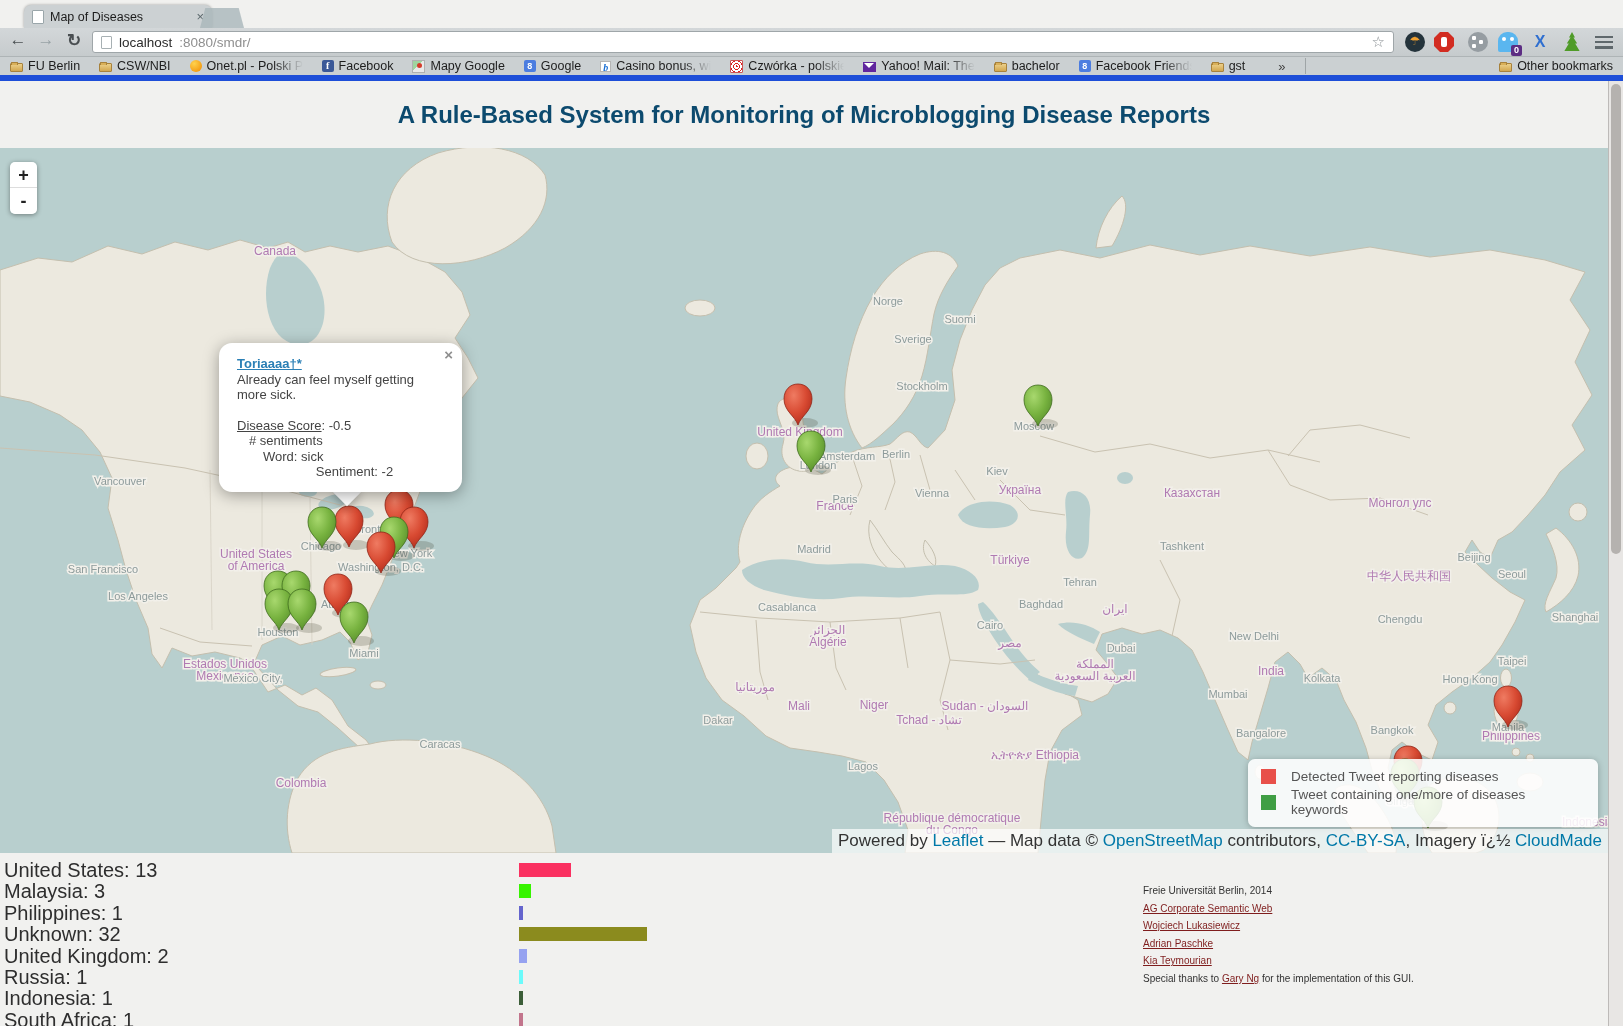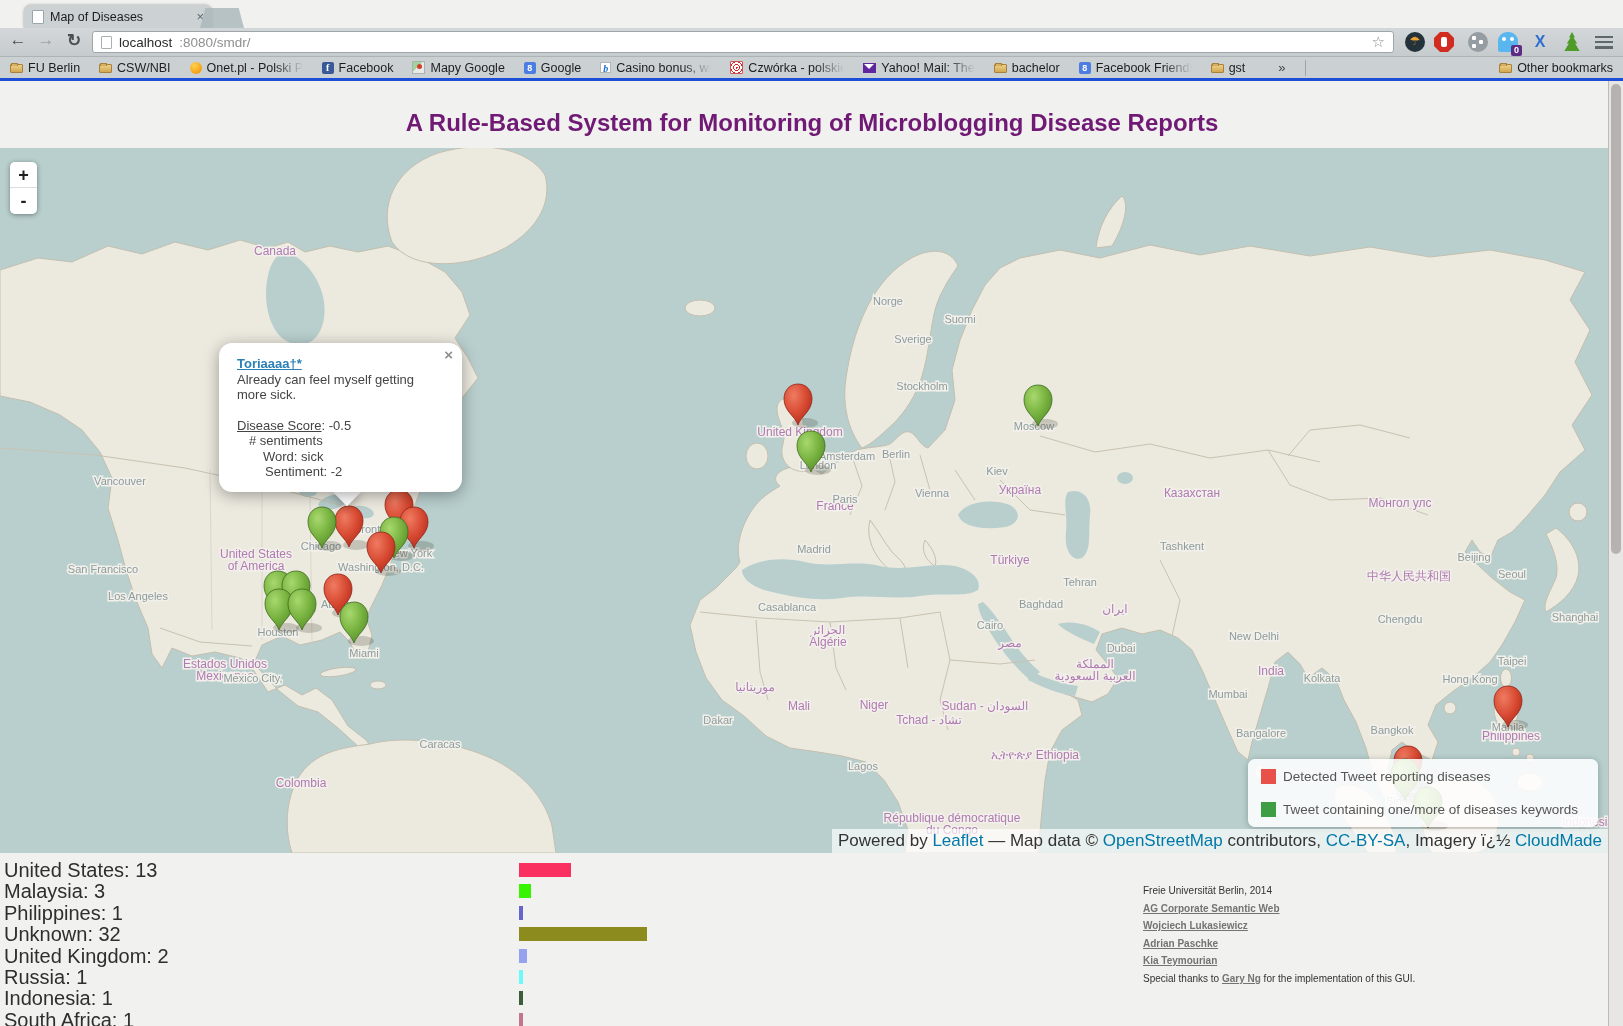--- a/index.html
+++ b/index.html
@@ -46,21 +46,21 @@
   .ei-ghost::before{content:"";position:absolute;left:4px;top:5px;width:4px;height:4px;border-radius:50%;
     background:#fff;box-shadow:8px 0 0 #fff;}
   .ei-ghost .badge{position:absolute;right:-4px;bottom:-4px;background:#5c2d83;color:#fff;
     font:bold 9px/11px "Liberation Sans",sans-serif;padding:0 3px;border-radius:2px;}
   .ei-x{color:#2f6fd0;font:bold 16px/20px "Liberation Sans",sans-serif;text-align:center;}
   .ei-tree{background:#4f9b28;clip-path:polygon(50% 0,65% 28%,57% 28%,76% 58%,66% 58%,88% 95%,12% 95%,34% 58%,24% 58%,43% 28%,35% 28%);}
   .ei-menu{height:13px;background:linear-gradient(#5f686c 0 2.5px,transparent 2.5px 5px,
     #5f686c 5px 7.5px,transparent 7.5px 10px,#5f686c 10px 13px);top:8px;width:18px;}
   
   #bmbar{position:absolute;left:0;top:57px;width:1623px;height:24px;background:#cbd0d2;
-    border-bottom:3px solid #1d4ed8;box-sizing:border-box;display:flex;align-items:center;
+    border-bottom:6px solid #1d4ed8;box-sizing:border-box;display:flex;align-items:center;
     padding:0 10px;gap:19px;font-size:12.5px;color:#1d1d1d;white-space:nowrap;}
   .bm{display:flex;align-items:center;gap:5px;}
   .bm .lbl.fade{max-width:96px;overflow:hidden;-webkit-mask-image:linear-gradient(90deg,#000 70%,transparent 100%);
     mask-image:linear-gradient(90deg,#000 70%,transparent 100%);}
   .bmi{width:13px;height:12px;display:inline-block;position:relative;flex:none;}
   .ic-folder{width:13px;height:9px;margin-top:2px;background:linear-gradient(#ecd08b,#d3a74f);
     border:1px solid #a8823c;border-radius:1px;box-sizing:border-box;}
   .ic-folder::before{content:"";position:absolute;top:-2px;left:0;width:5px;height:2px;background:#d9b05a;
     border:1px solid #a8823c;border-bottom:none;border-radius:1px 1px 0 0;}
   .ic-onet{width:12px;height:12px;border-radius:50%;background:radial-gradient(circle at 35% 30%,#ffd24d,#f08a00);}
@@ -74,60 +74,60 @@
     background:repeating-radial-gradient(circle at 50% 50%,#d22 0 1px,#fff 1px 2.6px);}
   .ic-yahoo{width:13px;height:10px;margin-top:1px;background:#60269e;}
   .ic-yahoo::before{content:"";position:absolute;left:1px;top:1px;border-left:5.5px solid transparent;
     border-right:5.5px solid transparent;border-top:5px solid #fff;}
   .ic-maps{width:11px;height:11px;background:linear-gradient(135deg,#9fd49f 0 45%,#e9e9e9 45%);border:1px solid #b0b0b0;}
   .ic-maps::before{content:"";position:absolute;left:3.5px;top:2px;width:5px;height:5px;border-radius:50%;background:#d43c2c;}
   #bm-chevron{color:#444;font-size:13px;margin-left:14px;}
   #bm-sep{width:1px;height:16px;background:#9fa5a7;}
   #bm-other{margin-left:auto;display:flex;align-items:center;gap:5px;}
   
-  #page-title{position:absolute;left:0;top:101px;width:1608px;margin:8px;text-align:center;
-    font-size:24px;font-weight:700;color:#701a75;}
+  #page-title{position:absolute;left:0;top:101px;width:1608px;margin:0;text-align:center;
+    font-size:24px;font-weight:700;color:#0c4a6e;}
   #map{position:absolute;left:0;top:148px;width:1608px;height:705px;background:#b8cfce;overflow:hidden;}
   #map svg{position:absolute;left:0;top:0;}
   .mlab-c{font-size:11px;fill:#8d9b9b;stroke:#f2f0ea;stroke-width:3px;paint-order:stroke;text-anchor:middle;}
   .mlab-n{font-size:12px;fill:#b07ab2;stroke:#f2f0ea;stroke-width:3px;paint-order:stroke;text-anchor:middle;}
   
   #zoomctl{position:absolute;left:10px;top:14px;width:27px;border-radius:5px;
     box-shadow:0 1px 5px rgba(0,0,0,.4);overflow:hidden;}
   .zbtn{width:27px;height:26px;background:#fff;border:none;display:block;font:bold 18px/26px "Liberation Sans",sans-serif;
     text-align:center;color:#222;box-sizing:border-box;}
   #zoom-in{border-bottom:1px solid #ddd;}
   
   #popup{position:absolute;left:219px;top:195px;width:243px;height:149px;background:#fff;border-radius:13px;
     box-shadow:0 3px 16px rgba(0,0,0,.35);box-sizing:border-box;padding:13px 18px;z-index:20;
     font-size:13px;line-height:15.5px;color:#444;}
   #popup-tail{position:absolute;left:337px;top:334px;width:20px;height:20px;background:#fff;
     transform:rotate(45deg);z-index:19;box-shadow:3px 3px 9px rgba(0,0,0,.25);}
   #popup .usr{color:#2a7fb5;font-weight:bold;text-decoration:underline;}
   #popup .gap{height:15px;}
   #popup .ind1{padding-left:12px;}
   #popup .ind2{padding-left:26px;}
-  #popup .ind3{padding-left:28px;}
+  #popup .ind3{padding-left:28px;text-align:center;}
   #popup-close{position:absolute;top:4px;right:9px;color:#8f8f8f;font-size:15px;font-weight:bold;}
   
   #legend{position:absolute;left:1248px;top:611px;width:350px;height:68px;background:rgba(255,255,255,.87);
     border-radius:7px;box-shadow:0 1px 6px rgba(0,0,0,.25);z-index:18;box-sizing:border-box;padding:10px 13px;
     display:flex;flex-direction:column;justify-content:space-between;}
-  .lrow{display:flex;align-items:center;gap:7px;font-size:13.5px;color:#555;}
+  .lrow{display:flex;align-items:center;gap:15px;font-size:13.5px;color:#555;}
   .lsw{width:15px;height:15px;flex:none;}
   
   #attrib{position:absolute;right:0;bottom:0;background:rgba(255,255,255,.68);padding:2px 6px;
     font-size:17px;color:#333;z-index:21;white-space:nowrap;}
   #attrib a{color:#0078A8;text-decoration:none;}
   
   .strow-label{position:absolute;left:4px;height:18px;line-height:18px;font-size:20px;color:#2e2e2e;white-space:nowrap;}
   .strow-bar{position:absolute;left:519px;height:14px;}
   
   #credits{position:absolute;left:1143px;top:882px;font-size:10px;line-height:17.6px;color:#333;}
-  #credits a{color:#737373;font-weight:bold;text-decoration:underline;}
+  #credits a{color:#7f1d1d;font-weight:normal;text-decoration:underline;}
   
   #scrollbar{position:absolute;left:1608px;top:81px;width:15px;height:945px;background:#e8e6e4;
     border-left:1px solid #bdbab8;box-sizing:border-box;}
   #scrollthumb{position:absolute;left:2px;top:3px;width:10px;height:470px;background:#b5b2af;border-radius:5px;}
 </style>
 </head>
 <body>
 
 <div id="screen">
 

